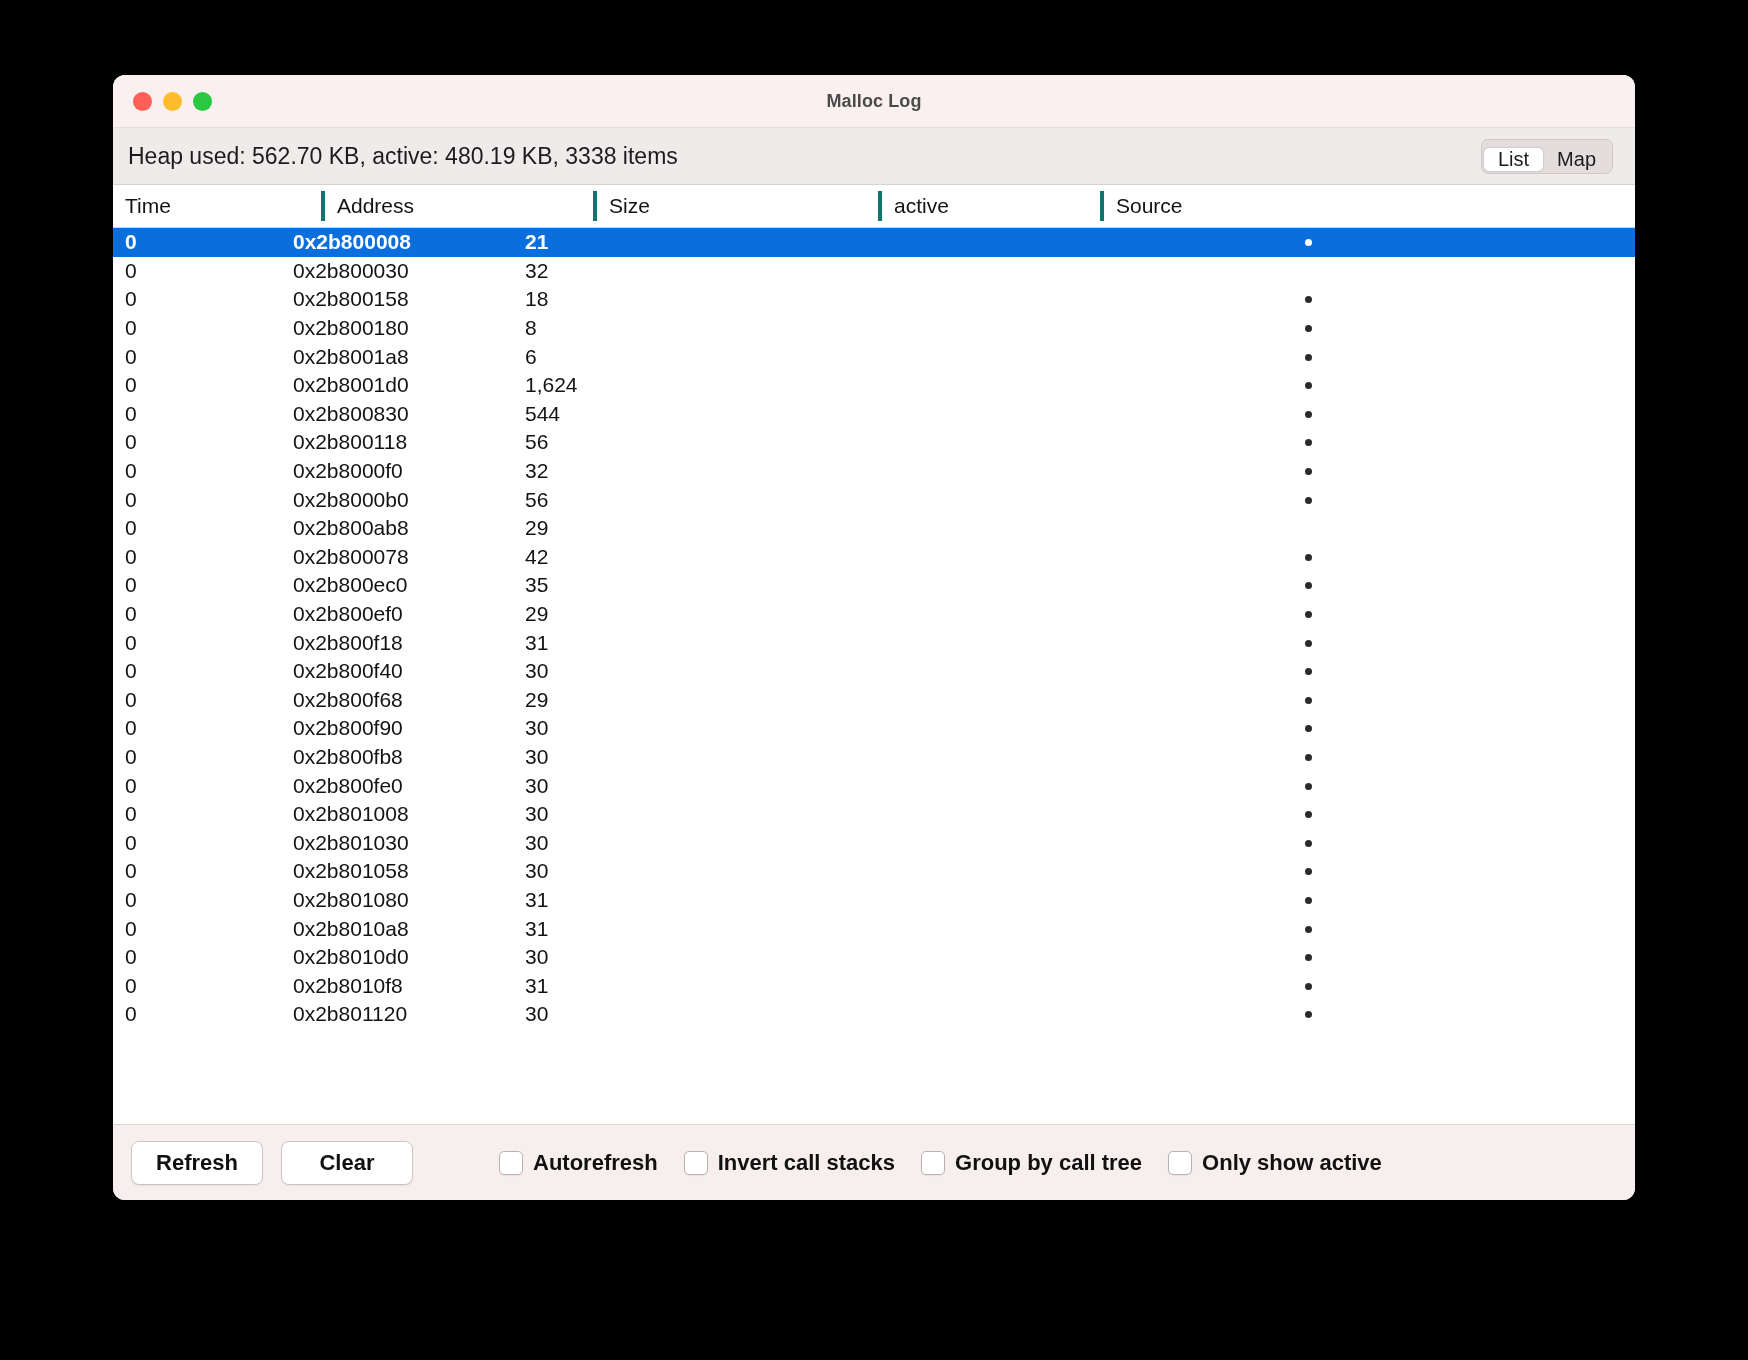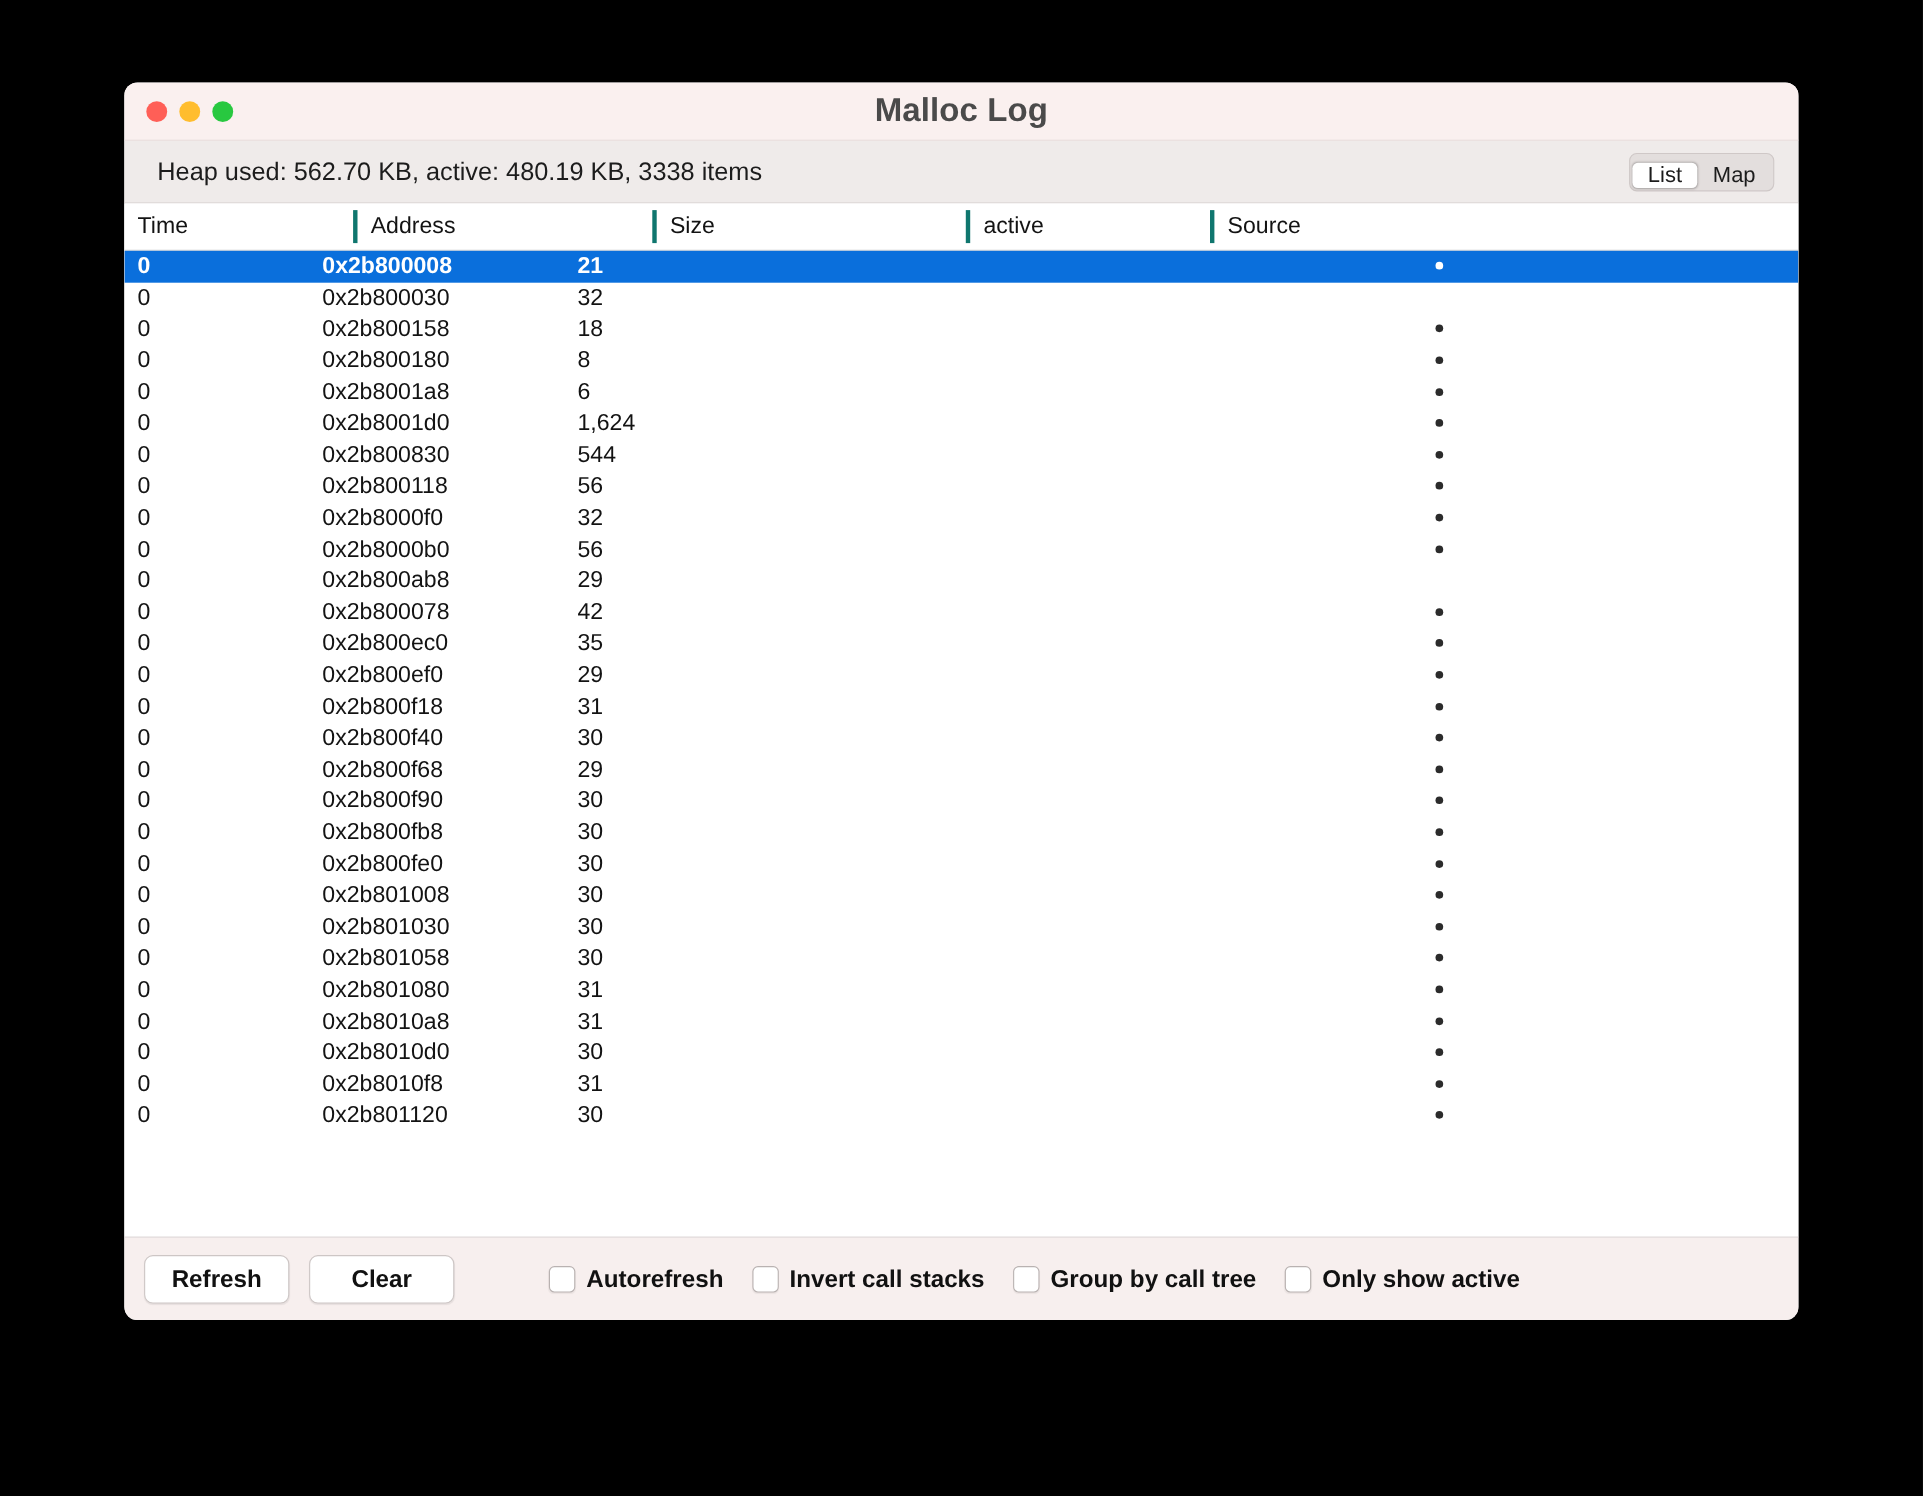--- a/index.html
+++ b/index.html
@@ -51,37 +51,37 @@
     display: block;
   }
   .tl-close  { background: #ff5f57; }
   .tl-min    { background: #ffbd2e; }
   .tl-max    { background: #28c840; }
   #window-title {
     position: absolute;
     left: 0;
     right: 0;
     text-align: center;
-    font-size: 30px;
+    font-size: 18px;
     font-weight: bold;
     color: #4a4a4a;
     letter-spacing: 0.1px;
     pointer-events: none;
   }
 
   
   #statusbar {
     height: 57px;
     min-height: 57px;
     background: #efebea;
     border-bottom: 1px solid #d8d2d1;
     display: flex;
     align-items: center;
     justify-content: space-between;
-    padding: 0 22px 0 30px;
+    padding: 0 22px 0 15px;
     box-sizing: border-box;
   }
   #heap-status {
     font-size: 23px;
     color: #1c1c1c;
     white-space: nowrap;
   }
   
   #view-switch {
     display: flex;

